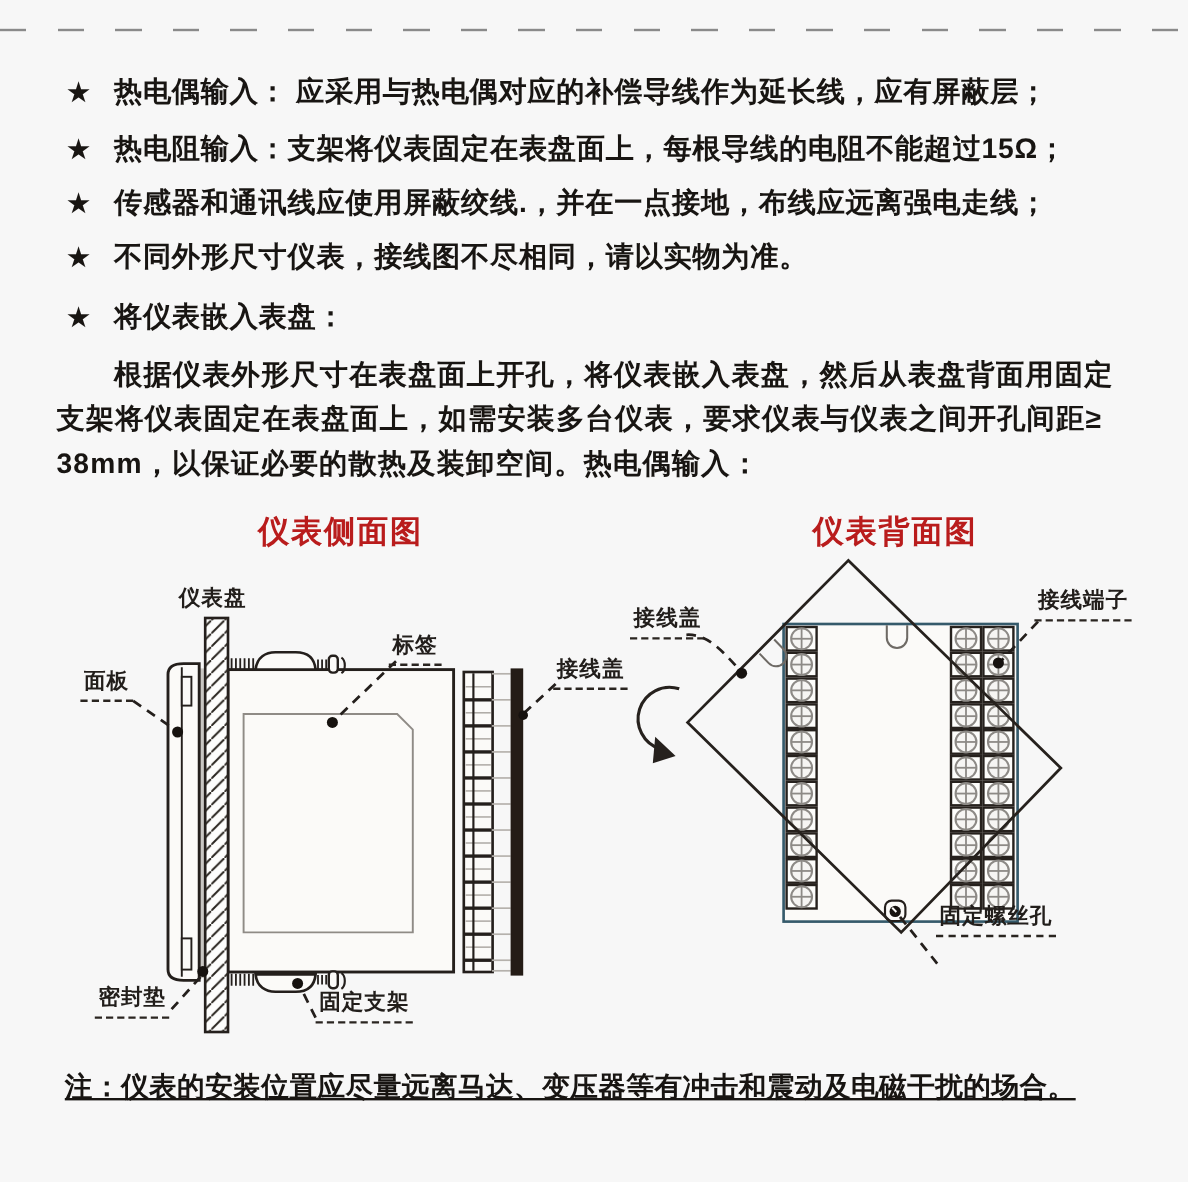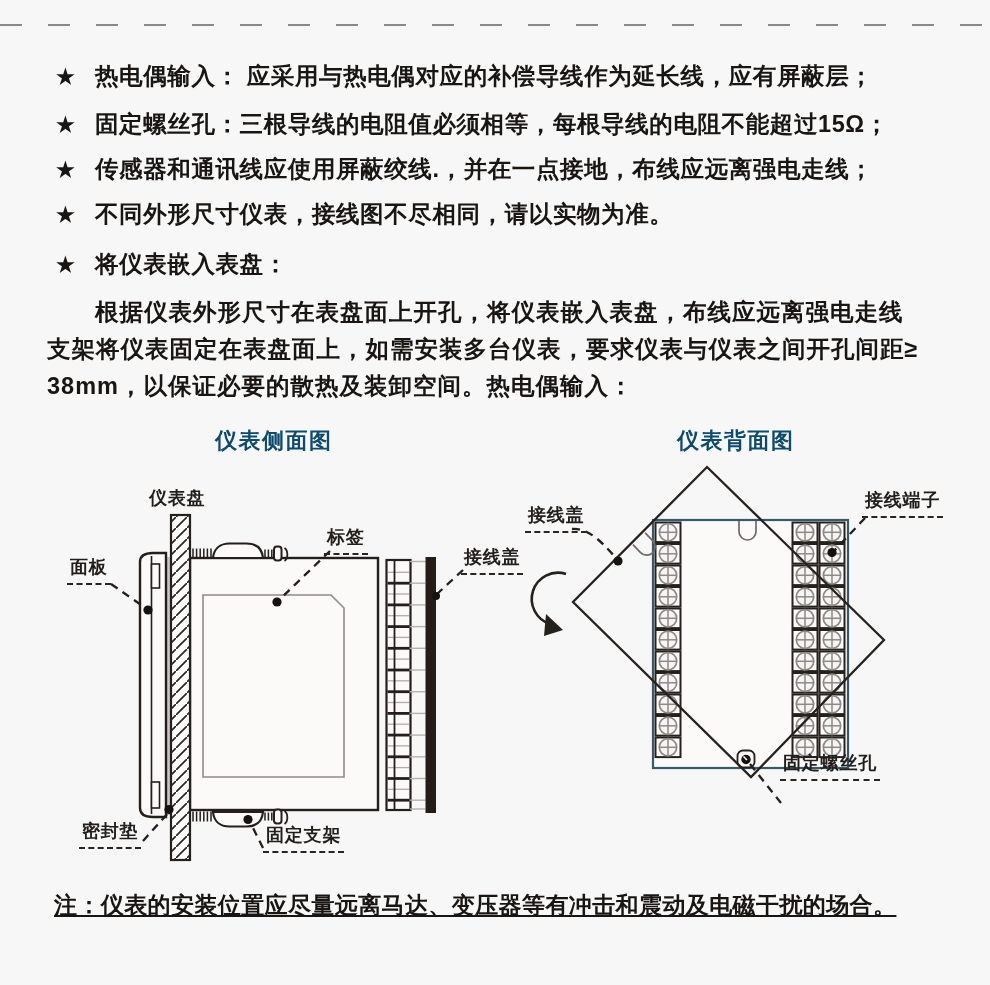--- a/index.html
+++ b/index.html
@@ -23,58 +23,58 @@
     position:absolute;white-space:nowrap;
     font-weight:700;font-size:23.5px;letter-spacing:1px;color:#181512;
   }
   .note{
     position:absolute;left:54px;top:890px;white-space:nowrap;
     font-weight:700;font-size:23px;letter-spacing:.4px;color:#181512;text-decoration:underline;
   }
   .fig-title{
     position:absolute;white-space:nowrap;
     font-family:"Liberation Serif",serif;font-weight:700;
-    font-size:22px;letter-spacing:1.5px;color:#0c4a6e;
+    font-size:26px;letter-spacing:1.5px;color:#b91c1c;
   }
   .dlabel{
     position:absolute;white-space:nowrap;
     font-size:18px;font-weight:600;letter-spacing:.8px;color:#221e1b;
     border-bottom:2.2px dashed #2a2520;padding:0 3px 4px 3px;
   }
   .dlabel.no-line{border-bottom:none;}
   svg{position:absolute;left:0;top:0;}
 </style>
 </head>
 <body>
 
 <div class="rule-top"></div>
 
 <div class="bullet" style="top:60px">
   <span class="star">★</span>
   <span>热电偶输入： 应采用与热电偶对应的补偿导线作为延长线，应有屏蔽层；</span>
 </div>
 <div class="bullet" style="top:108px">
   <span class="star">★</span>
-  <span>固定螺丝孔：三根导线的电阻值必须相等，每根导线的电阻不能超过15Ω；</span>
+  <span>热电阻输入：支架将仪表固定在表盘面上，每根导线的电阻不能超过15Ω；</span>
 </div>
 <div class="bullet" style="top:153px">
   <span class="star">★</span>
   <span>传感器和通讯线应使用屏蔽绞线.，并在一点接地，布线应远离强电走线；</span>
 </div>
 <div class="bullet" style="top:198px">
   <span class="star">★</span>
   <span>不同外形尺寸仪表，接线图不尽相同，请以实物为准。</span>
 </div>
 
 <div class="bullet" style="top:248px">
   <span class="star">★</span>
   <span>将仪表嵌入表盘：</span>
 </div>
 
-<div class="para" style="left:95px;top:296px">根据仪表外形尺寸在表盘面上开孔，将仪表嵌入表盘，布线应远离强电走线</div>
+<div class="para" style="left:95px;top:296px">根据仪表外形尺寸在表盘面上开孔，将仪表嵌入表盘，然后从表盘背面用固定</div>
 <div class="para" style="left:47px;top:333px">支架将仪表固定在表盘面上，如需安装多台仪表，要求仪表与仪表之间开孔间距≥</div>
 <div class="para" style="left:47px;top:370px">38mm，以保证必要的散热及装卸空间。热电偶输入：</div>
 
 <div class="fig-title" style="left:215px;top:426px">仪表侧面图</div>
 <div class="fig-title" style="left:677px;top:426px">仪表背面图</div>
 
 <svg width="990" height="985" viewBox="0 0 990 985">
   <defs>
     <pattern id="hatch" width="11" height="11" patternUnits="userSpaceOnUse">
       <path d="M-2,13 L13,-2" stroke="#2a2520" stroke-width="1.7" fill="none"></path>

